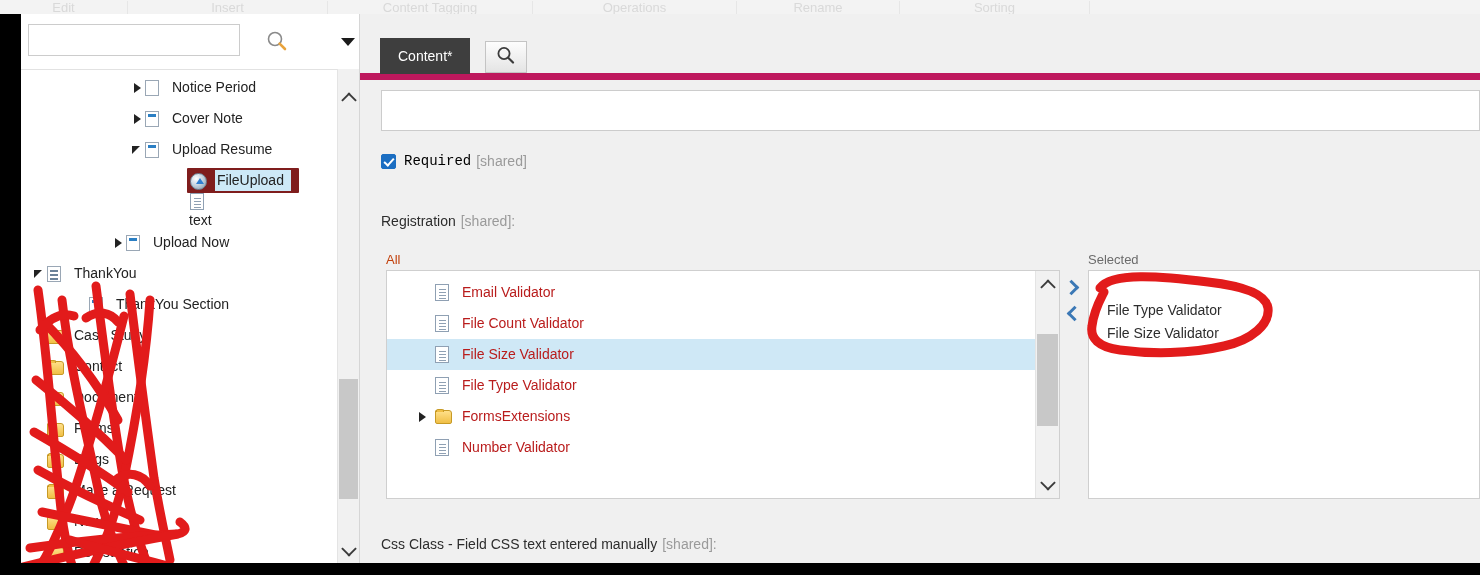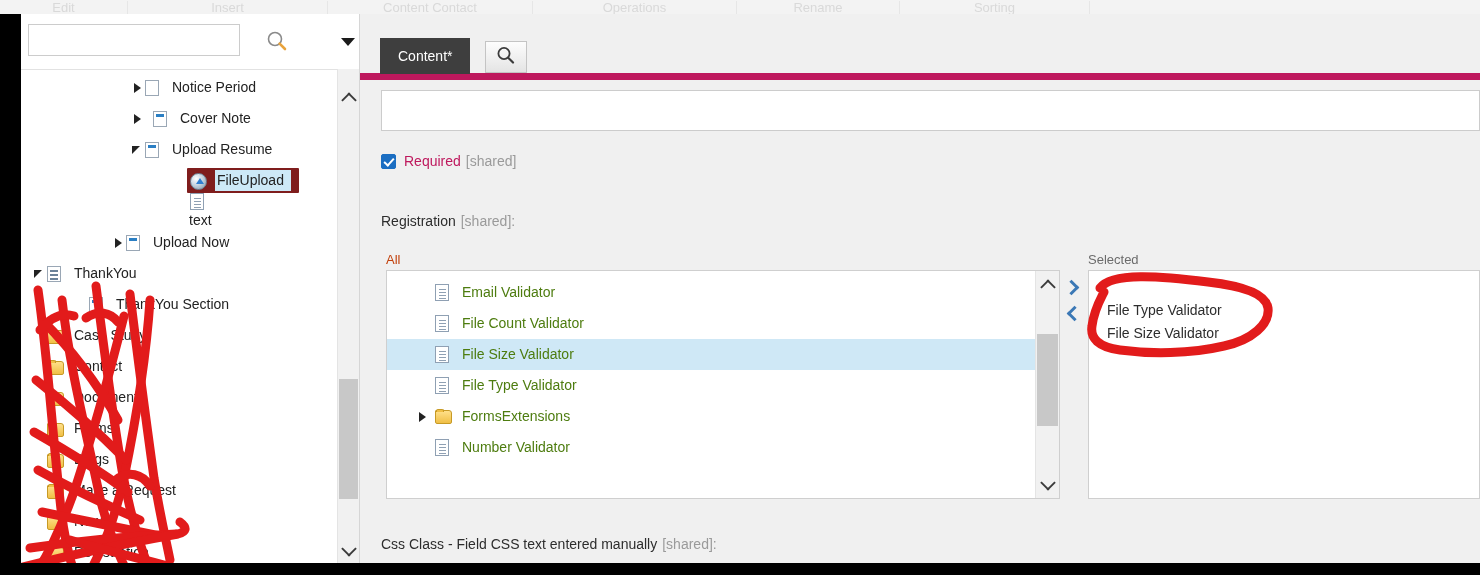--- a/index.html
+++ b/index.html
@@ -368,21 +368,21 @@
   }
   .cb:after {
     content: "";
     position: absolute;
     left: 4px; top: 1px;
     width: 4px; height: 8px;
     border-right: 2px solid #fff;
     border-bottom: 2px solid #fff;
     transform: rotate(42deg);
   }
-  .lbl-dark { color: #be185d; }
+  .lbl-dark { color: #000000; font-family: Liberation Mono, monospace; }
   .shared { color: #9a9a9a; padding-left: 5px; }
 
   .validations-lbl {
     position: absolute;
     left: 21px; top: 199px;
     font-size: 14px;
     color: #2d2d2d;
     white-space: nowrap;
   }
   .col-all {
@@ -413,21 +413,21 @@
     left: 728px; top: 256px;
     width: 392px; height: 229px;
   }
   .lb-inner { padding-top: 6px; }
   .lrow {
     display: flex;
     align-items: center;
     height: 31px;
     padding-left: 48px;
     font-size: 14px;
-    color: #4d7c0f;
+    color: #b91c1c;
     cursor: pointer;
     white-space: nowrap;
   }
   .lrow.has-tw { padding-left: 26px; }
   .lrow .lw {
     width: 22px; flex: 0 0 22px;
     position: relative; height: 16px;
   }
   .lrow .lw.collapsed:after {
     content: "";
@@ -523,21 +523,21 @@
     z-index: 30;
   }
 </style>
 </head>
 <body>
 
 <div class="ribbon">
   <div class="ribbon-tabs" id="ribbon-tabs">
       <div class="ribbon-tab" style="width: 128px;">Edit</div>
       <div class="ribbon-tab" style="width: 200px;">Insert</div>
-      <div class="ribbon-tab" style="width: 205px;">Content Contact</div>
+      <div class="ribbon-tab" style="width: 205px;">Content Tagging</div>
       <div class="ribbon-tab" style="width: 204px;">Operations</div>
       <div class="ribbon-tab" style="width: 163px;">Rename</div>
       <div class="ribbon-tab" style="width: 190px;">Sorting</div>
       <div class="ribbon-tab" style="width: 390px;"></div>
     </div>
 </div>
 
 <div class="left-edge"></div>
 
 <div class="left-panel">
@@ -558,21 +558,21 @@
         <span class="tw collapsed"></span>
         <span style="display: flex; align-items: center;">
           <span class="ico">
             <span class="ico-page" style="position: absolute; left: 0px; top: 1px;"></span>
           </span>
           <span class="label">Notice Period</span>
         </span>
       </div>
       <div class="tree-row" style="padding-left: 108px;">
         <span class="tw collapsed"></span>
-        <span style="display: flex; align-items: center; margin-left: 8px;">
+        <span style="display: flex; align-items: center;">
           <span class="ico">
             <span class="ico-page bar" style="position: absolute; left: 0px; top: 1px;"></span>
           </span>
           <span class="label">Cover Note</span>
         </span>
       </div>
       <div class="tree-row" style="padding-left: 108px;">
         <span class="tw expanded"></span>
         <span style="display: flex; align-items: center;">
           <span class="ico">

